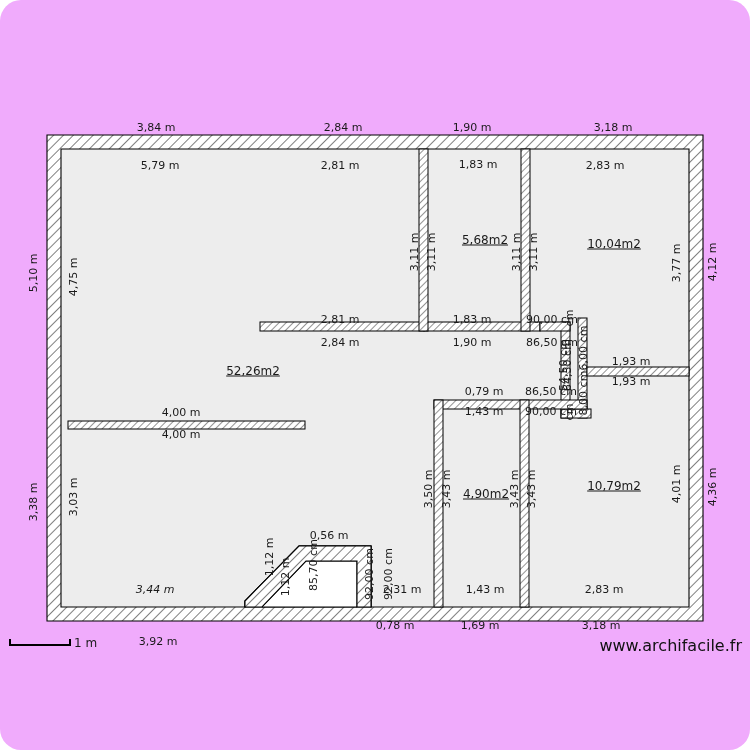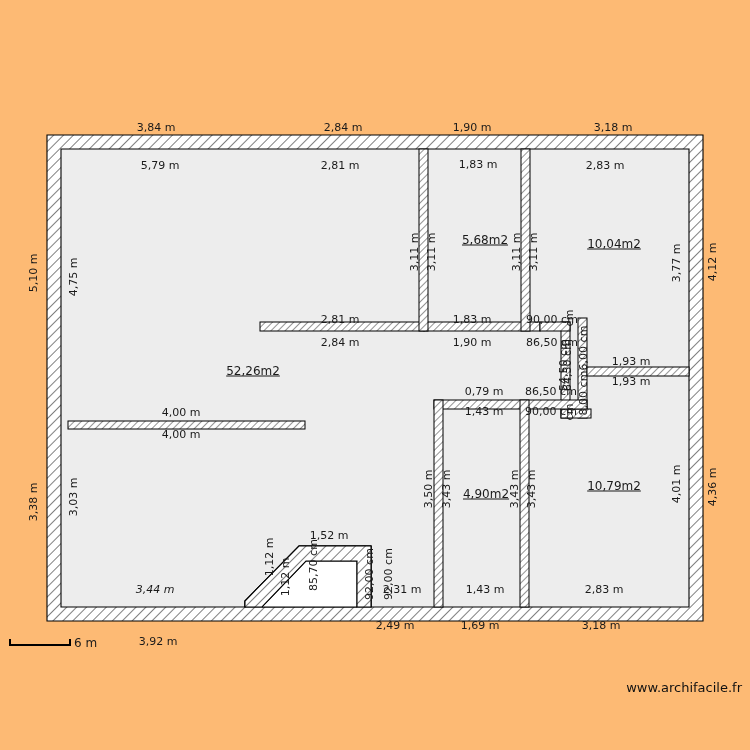--- a/index.html
+++ b/index.html
@@ -3,21 +3,21 @@
 <meta charset="utf-8">
 <title>Plan</title>
 <style>
   html,body{margin:0;padding:0;background:#ffffff;}
   body{
     width:750px;height:750px;
     font-family:"DejaVu Sans","Liberation Sans",sans-serif;
     color:#000;
     overflow:hidden;
   }
-  #plan-root{position:relative;width:750px;height:750px;background:#fdba74;}
+  #plan-root{position:relative;width:750px;height:750px;background:#f0abfc;border-radius:21px;}
 
   
   #floorplan-svg{position:absolute;left:0;top:0;width:750px;height:750px;}
 
   
   .lbl{
     position:absolute;
     font-size:11px;
     line-height:11px;
     white-space:nowrap;
@@ -26,23 +26,22 @@
     letter-spacing:0px;
   }
   .lbl.h{transform:translate(-50%,-50%);}
   .lbl.v{transform:translate(-50%,-50%) rotate(-90deg);transform-origin:center center;}
   .lbl.area{font-size:12px;text-decoration:underline;}
   #scale-bar-label{position:absolute;left:74px;top:638px;font-size:12px;}
 
   
   #site-credit{
     position:absolute;right:8px;top:636px;
-    font-size:13px;color:#111;
+    font-size:16px;color:#111;
     font-family:"DejaVu Sans","Liberation Sans",sans-serif;
-    margin-top:44px;
   }
 </style>
 </head>
 <body>
 
 <div id="plan-root">
 
   <svg id="floorplan-svg" viewBox="0 0 750 750" xmlns="http://www.w3.org/2000/svg">
     <defs>
       <pattern id="hatch" width="7" height="7" patternTransform="rotate(45)" patternUnits="userSpaceOnUse">
@@ -115,42 +114,42 @@
   <div id="text-layer">
       <div class="lbl h" style="left: 156px; top: 127px;">3,84 m</div>
       <div class="lbl h" style="left: 343px; top: 127px;">2,84 m</div>
       <div class="lbl h" style="left: 472px; top: 127px;">1,90 m</div>
       <div class="lbl h" style="left: 613px; top: 127px;">3,18 m</div>
       <div class="lbl h" style="left: 160px; top: 165px;">5,79 m</div>
       <div class="lbl h" style="left: 340px; top: 165px;">2,81 m</div>
       <div class="lbl h" style="left: 478px; top: 164px;">1,83 m</div>
       <div class="lbl h" style="left: 605px; top: 165px;">2,83 m</div>
       <div class="lbl h" style="left: 158px; top: 625px; margin-top: 16px;">3,92 m</div>
-      <div class="lbl h" style="left: 395px; top: 625px;">2,49 m</div>
+      <div class="lbl h" style="left: 395px; top: 625px;">0,78 m</div>
       <div class="lbl h" style="left: 480px; top: 625px;">1,69 m</div>
       <div class="lbl h" style="left: 601px; top: 625px;">3,18 m</div>
       <div class="lbl h" style="left: 155px; top: 589px; font-style: italic;">3,44 m</div>
       <div class="lbl h" style="left: 402px; top: 589px;">2,31 m</div>
       <div class="lbl h" style="left: 485px; top: 589px;">1,43 m</div>
       <div class="lbl h" style="left: 604px; top: 589px;">2,83 m</div>
       <div class="lbl h" style="left: 340px; top: 319px;">2,81 m</div>
       <div class="lbl h" style="left: 340px; top: 342px;">2,84 m</div>
       <div class="lbl h" style="left: 472px; top: 319px;">1,83 m</div>
       <div class="lbl h" style="left: 472px; top: 342px;">1,90 m</div>
       <div class="lbl h" style="left: 552px; top: 319px;">90,00 cm</div>
       <div class="lbl h" style="left: 552px; top: 342px;">86,50 cm</div>
       <div class="lbl h" style="left: 631px; top: 361px;">1,93 m</div>
       <div class="lbl h" style="left: 631px; top: 381px;">1,93 m</div>
       <div class="lbl h" style="left: 484px; top: 391px;">0,79 m</div>
       <div class="lbl h" style="left: 484px; top: 411px;">1,43 m</div>
       <div class="lbl h" style="left: 551px; top: 391px;">86,50 cm</div>
       <div class="lbl h" style="left: 551px; top: 411px;">90,00 cm</div>
       <div class="lbl h" style="left: 181px; top: 412px;">4,00 m</div>
       <div class="lbl h" style="left: 181px; top: 434px;">4,00 m</div>
-      <div class="lbl h" style="left: 329px; top: 535px;">1,52 m</div>
+      <div class="lbl h" style="left: 329px; top: 535px;">0,56 m</div>
       <div class="lbl v" style="left: 33px; top: 273px;">5,10 m</div>
       <div class="lbl v" style="left: 33px; top: 502px;">3,38 m</div>
       <div class="lbl v" style="left: 73px; top: 277px;">4,75 m</div>
       <div class="lbl v" style="left: 73px; top: 497px;">3,03 m</div>
       <div class="lbl v" style="left: 712px; top: 262px;">4,12 m</div>
       <div class="lbl v" style="left: 712px; top: 487px;">4,36 m</div>
       <div class="lbl v" style="left: 676px; top: 263px;">3,77 m</div>
       <div class="lbl v" style="left: 676px; top: 484px;">4,01 m</div>
       <div class="lbl v" style="left: 414px; top: 252px;">3,11 m</div>
       <div class="lbl v" style="left: 431px; top: 252px;">3,11 m</div>
@@ -171,16 +170,16 @@
       <div class="lbl v" style="left: 583px; top: 393px;">8,00 cm</div>
       <div class="lbl v" style="left: 569px; top: 318px;">cm</div>
       <div class="lbl v" style="left: 569px; top: 412px;">cm</div>
       <div class="lbl h area" style="left: 253px; top: 371px;">52,26m2</div>
       <div class="lbl h area" style="left: 485px; top: 240px;">5,68m2</div>
       <div class="lbl h area" style="left: 614px; top: 244px;">10,04m2</div>
       <div class="lbl h area" style="left: 486px; top: 494px;">4,90m2</div>
       <div class="lbl h area" style="left: 614px; top: 486px;">10,79m2</div>
     </div>
 
-  <div id="scale-bar-label" class="lbl">6 m</div>
+  <div id="scale-bar-label" class="lbl">1 m</div>
 
   <div id="site-credit">www.archifacile.fr</div>
 </div>
 
 </body></html>

